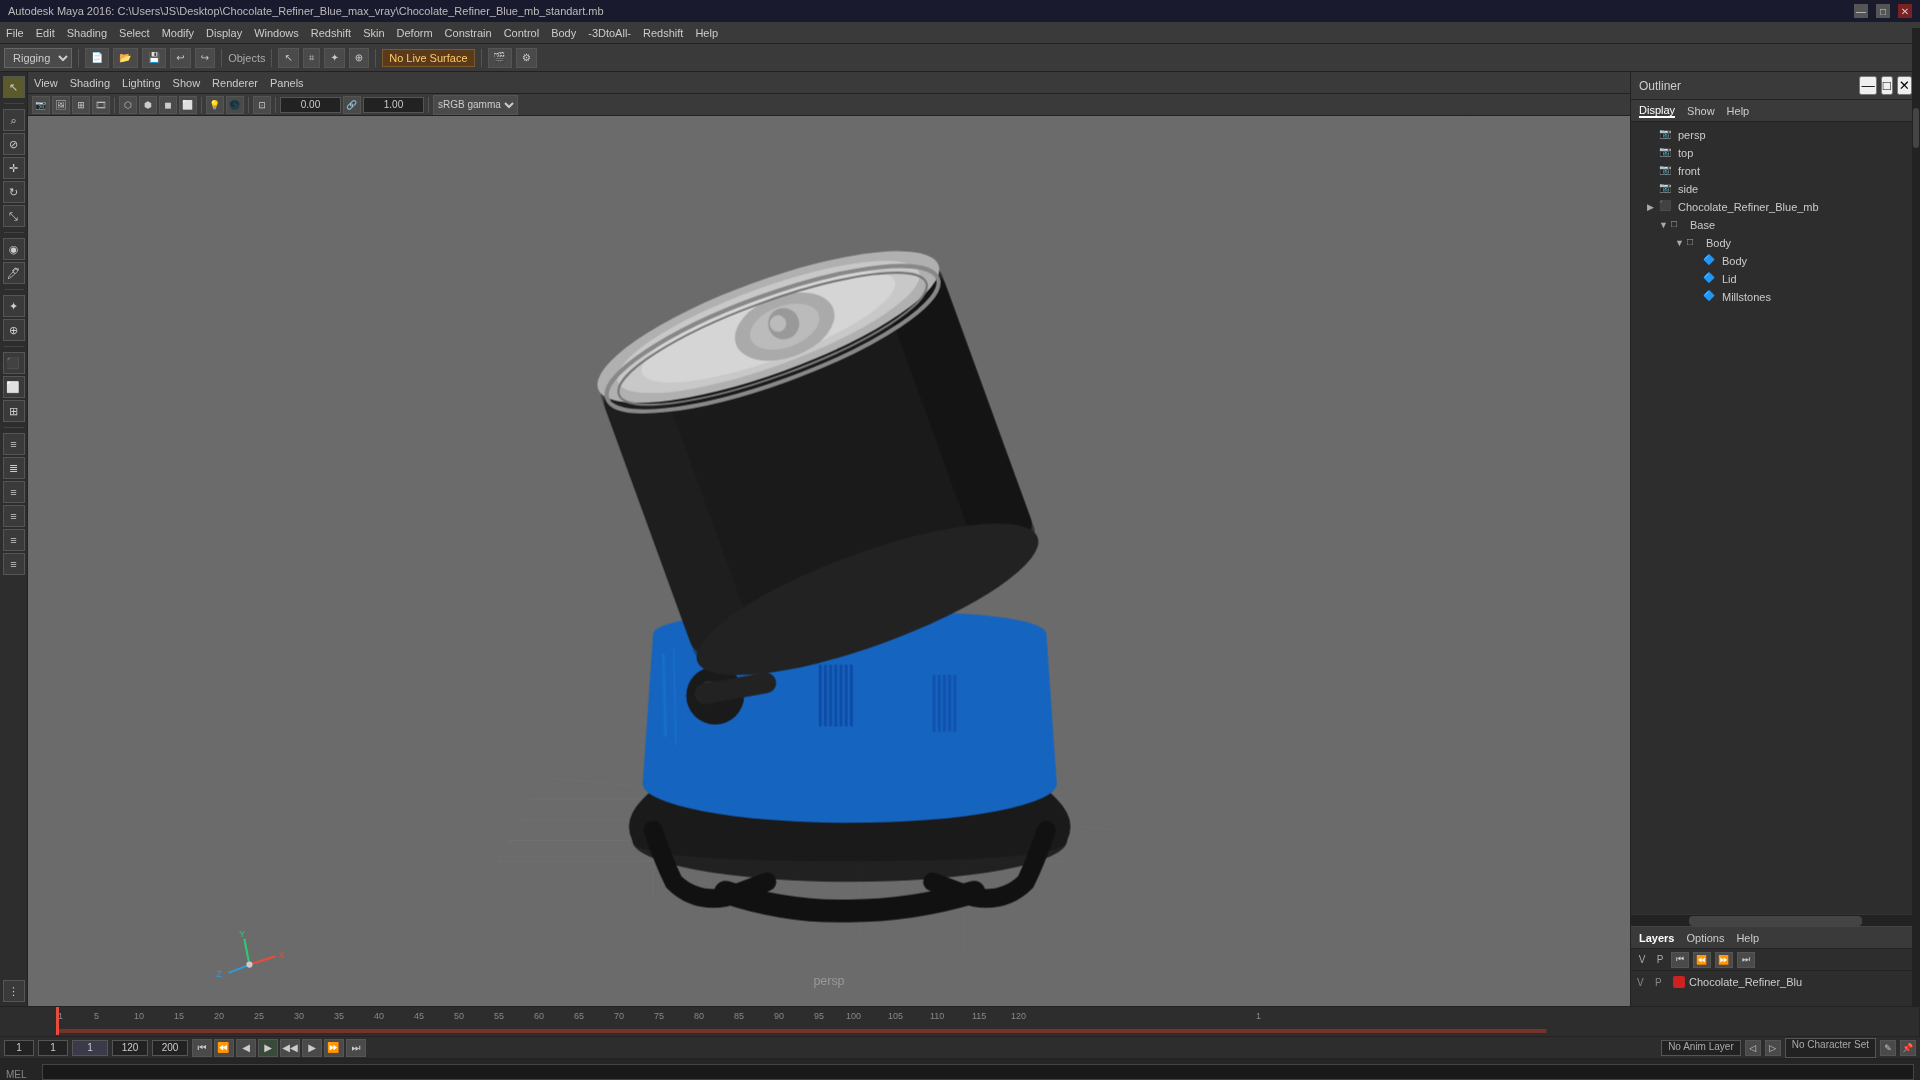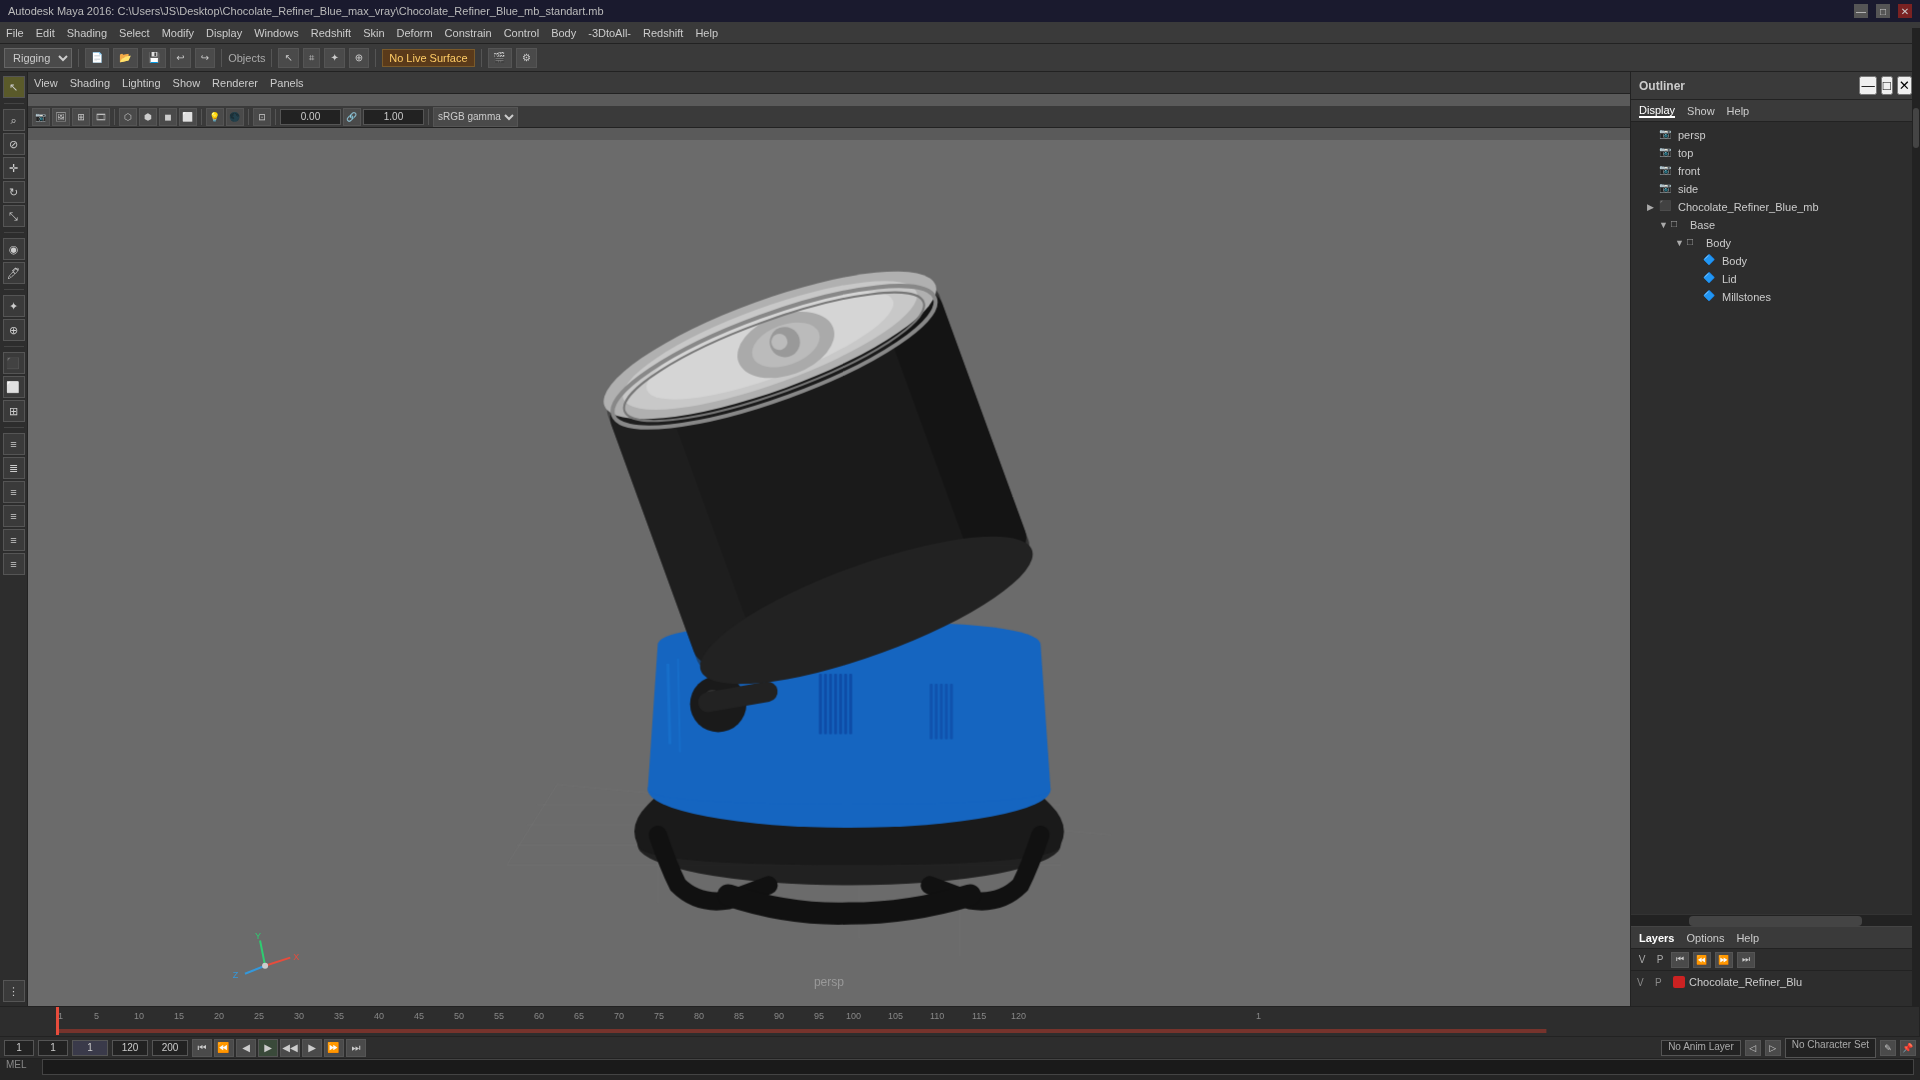--- a/index.html
+++ b/index.html
@@ -42,21 +42,21 @@
     #left-toolbar {
       width: 28px; background: #2d2d2d; border-right: 1px solid #222;
       display: flex; flex-direction: column; align-items: center; padding: 4px 0; gap: 2px;
     }
     .lt-btn { width: 22px; height: 22px; background: #3a3a3a; border: 1px solid #555; display: flex; align-items: center; justify-content: center; cursor: pointer; font-size: 11px; color: #ccc; }
     .lt-btn.active { background: #5a5a2a; }
     .lt-sep { width: 20px; height: 1px; background: #444; margin: 3px 0; }
 
     
     #viewport-area {
-      flex: 1; display: flex; flex-direction: column; background: #5a5a5a; gap: 12px;
+      flex: 1; display: flex; flex-direction: column; background: #5a5a5a;
     }
     #viewport-menu {
       height: 22px; background: #3a3a3a; display: flex; align-items: center;
       padding: 0 6px; gap: 12px; border-bottom: 1px solid #222;
     }
     #viewport-menu span { font-size: 11px; color: #ccc; cursor: pointer; }
     #viewport-toolbar {
       height: 22px; background: #3a3a3a; display: flex; align-items: center;
       padding: 0 4px; gap: 2px; border-bottom: 1px solid #222;
     }
@@ -72,21 +72,21 @@
 
     
     #right-panel {
       width: 290px; background: #2d2d2d; border-left: 1px solid #222;
       display: flex; flex-direction: column;
     }
     #outliner-header {
       height: 28px; background: #3a3a3a; display: flex; align-items: center;
       justify-content: space-between; padding: 0 8px; border-bottom: 1px solid #222;
     }
-    #outliner-header .title { color: #ccc; font-size: 12px; font-weight: bold; }
+    #outliner-header .title { color: #ccc; font-size: 12px; font-weight: normal; }
     #outliner-header .btns { display: flex; gap: 4px; }
     #outliner-tabs {
       height: 22px; background: #3a3a3a; display: flex; align-items: center;
       gap: 12px; padding: 0 8px; border-bottom: 1px solid #222;
     }
     #outliner-tabs span { font-size: 11px; color: #ccc; cursor: pointer; }
     #outliner-tabs span.active { color: #fff; border-bottom: 2px solid #fff; }
     #outliner-content {
       flex: 1; overflow-y: auto; padding: 4px 0;
     }
@@ -559,16 +559,16 @@
 
   <div style="display:flex;align-items:center;gap:4px;">
     <div class="bc-btn">◁</div>
     <div class="bc-btn">▷</div>
     <div class="char-set">No Character Set</div>
     <div class="bc-btn">✎</div>
     <div class="bc-btn">📌</div>
   </div>
 </div>
 
-<div id="status-bar" style="height:22px;display:flex;align-items:flex-start;background:#252525;border-top:1px solid #222;padding:0 6px;gap:15px;">
+<div id="status-bar" style="height:22px;display:flex;align-items:flex-end;background:#252525;border-top:1px solid #222;padding:0 6px;gap:15px;">
   <span id="mel-label">MEL</span>
   <input id="mel-input" style="flex: 1 1 0%; height: 16px; background: rgb(26, 26, 26); border: 1px solid rgb(68, 68, 68); color: rgb(204, 204, 204); font-size: 10px; padding: 0px 4px;">
 </div>
 
 </body></html>

